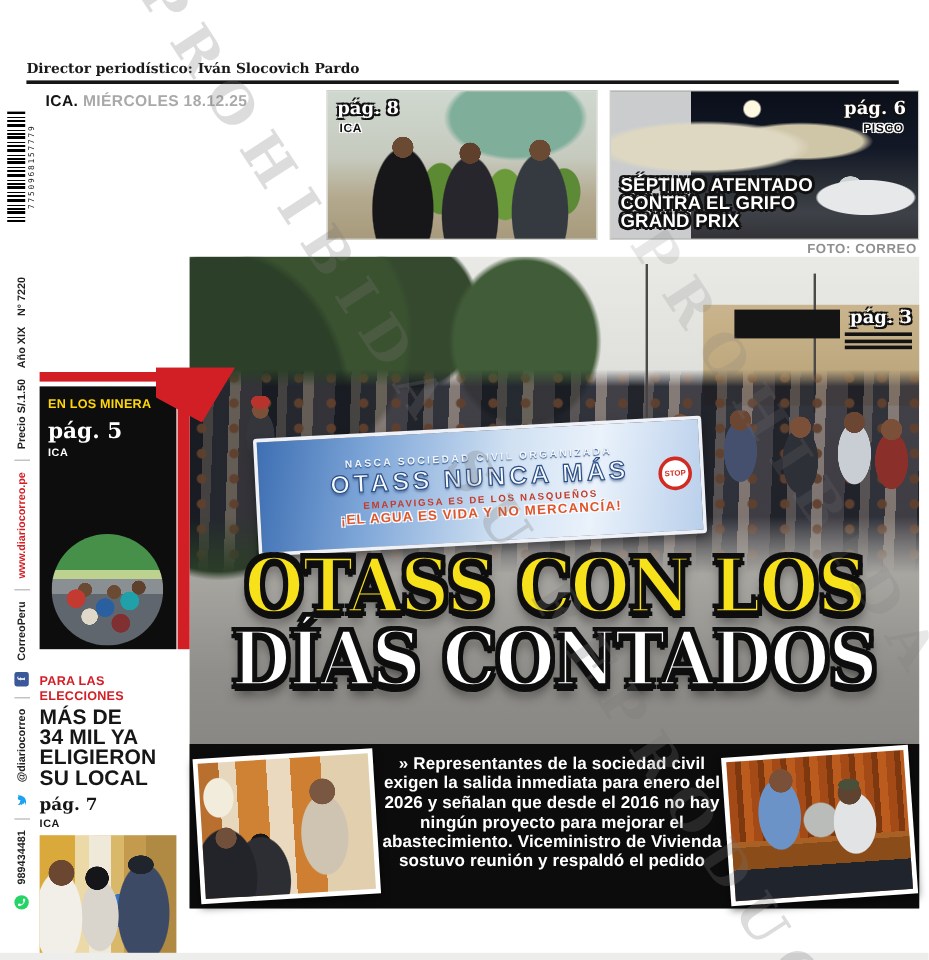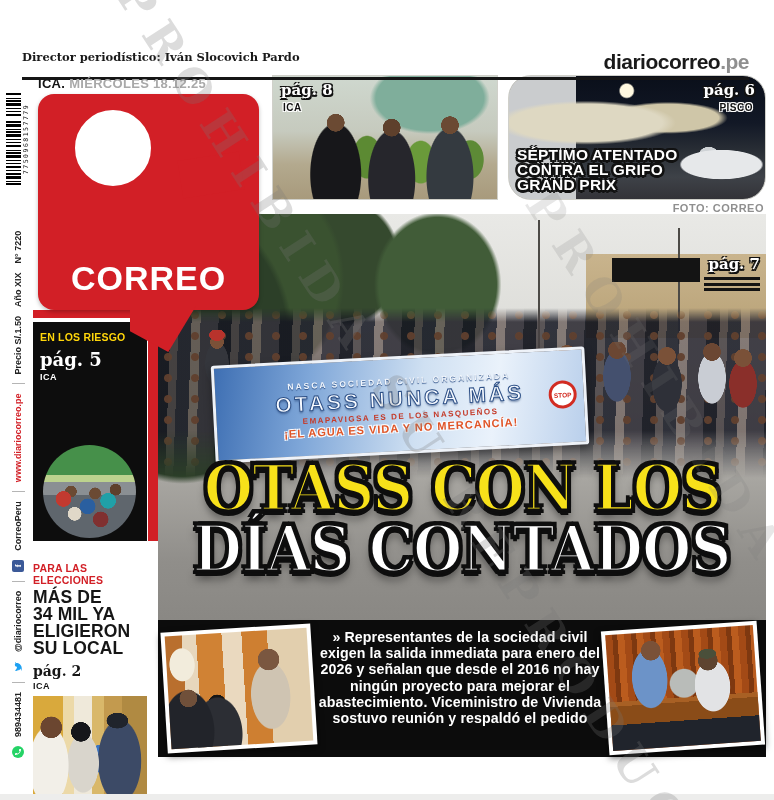--- a/index.html
+++ b/index.html
@@ -66,21 +66,21 @@
       radial-gradient(60px 36px at 70% 18%, #7fae9b 90%, transparent),
       linear-gradient(180deg,#cfd8cf 0%,#c6cabe 45%,#b3a98e 72%,#a89a7c 100%); }
   .card2 { left:508px; width:258px;
     background-image:
       radial-gradient(42px 15px at 83% 72%, #e6e8ea 95%, transparent),
       radial-gradient(10px 8px at 78% 64%, #cfd3d6 95%, transparent),
       radial-gradient(90px 22px at 30% 38%, #ded8c2 85%, transparent),
       radial-gradient(60px 16px at 62% 34%, #cfc6a8 85%, transparent),
       radial-gradient(8px 8px at 46% 12%, #fff8e0 80%, transparent),
       linear-gradient(90deg,#caccce 0 26%, transparent 26%),
-      linear-gradient(180deg,#0a0f1a 0%,#121826 38%,#2a2f36 62%,#3e4248 82%,#333338 100%); border-radius: 23px; }
+      linear-gradient(180deg,#0a0f1a 0%,#121826 38%,#2a2f36 62%,#3e4248 82%,#333338 100%); }
   .pag-tag { position:absolute; font-family:"DejaVu Serif",serif; font-weight:bold; font-size:15px; color:#fff;
              text-shadow:-1.5px -1.5px 0 #111,1.5px -1.5px 0 #111,-1.5px 1.5px 0 #111,1.5px 1.5px 0 #111,0 2px 0 #111; }
   .place-tag { position:absolute; font-size:10px; font-weight:800; color:#111;
                text-shadow:-1px -1px 0 #fff,1px -1px 0 #fff,-1px 1px 0 #fff,1px 1px 0 #fff; letter-spacing:.5px; }
   .card-headline { position:absolute; left:8px; bottom:6px; white-space:pre-line; color:#fff;
                    font-size:15.5px; line-height:.96; font-weight:800; letter-spacing:.2px;
                    text-shadow:-2px -2px 0 #111,2px -2px 0 #111,-2px 2px 0 #111,2px 2px 0 #111,0 2.5px 0 #111,2.5px 0 0 #111,-2.5px 0 0 #111; }
   .foto-credit { position:absolute; right:10px; top:202px; font-size:11px; font-weight:bold; color:#8f8f8f; letter-spacing:.5px; z-index:4; }
 
   
@@ -254,32 +254,26 @@
     <span class="txt">N° 7220</span>
     <span class="spacer"></span>
     <span class="barcode-wrap">
       <span class="barcode"></span>
       <span class="barcode-num">7750968157779</span>
     </span>
   </div>
 
   <div class="header-row">
     <span class="director">Director periodístico: Iván Slocovich Pardo</span>
-    <span class="site"><span class="nm">diariocorreo</span><span class="tld">.pe</span></span>
   </div>
   <div class="date-row">
     <span class="ed">ICA.</span>
     <span class="dt">MIÉRCOLES 18.12.25</span>
   </div>
 
-  <div class="logo">
-    <div class="c-ring"></div>
-    <div class="c-gap"></div>
-    <div class="logo-word">CORREO</div>
-  </div>
   <div class="logo-tail"></div>
 
   <div class="card card1">
     <span class="pag-tag" style="left:8px;top:5px;">pág. 8</span>
     <span class="place-tag" style="left:10px;top:26px;">ICA</span>
   </div>
   <div class="card card2">
     <span class="pag-tag" style="right:10px;top:5px;">pág. 6</span>
     <span class="place-tag" style="right:12px;top:26px;">PISCO</span>
     <span class="card-headline">SÉPTIMO ATENTADO
@@ -297,21 +291,21 @@
     <div class="walkers"></div>
     <div class="march-banner">
       <span class="mb-l1">NASCA SOCIEDAD CIVIL ORGANIZADA</span>
       <span class="mb-l2">OTASS NUNCA MÁS</span>
       <span class="mb-l3">EMAPAVIGSA ES DE LOS NASQUEÑOS</span>
       <span class="mb-l4">¡EL AGUA ES VIDA Y NO MERCANCÍA!</span>
       <span class="stop-icon">STOP</span>
     </div>
   </div>
 
-  <span class="pag2">pág. 7</span>
+  <span class="pag2">pág. 3</span>
   <div class="menu-lines">
       <i></i>
       <i></i>
       <i></i>
     </div>
 
   <div class="headline">
     <span class="ln hl-yellow">OTASS CON LOS</span><br>
     <span class="ln hl-white">DÍAS CONTADOS</span>
   </div>
@@ -322,32 +316,32 @@
       </div>
     <div class="inset inset-right">
         <div class="inset-inner"></div>
       </div>
     <div class="summary">» Representantes de la sociedad civil exigen la salida inmediata para enero del 2026 y señalan que desde el 2016 no hay ningún proyecto para mejorar el abastecimiento. Viceministro de Vivienda sostuvo reunión y respaldó el pedido</div>
   </div>
 
   <div class="red-hbar"></div>
   <div class="red-vbar"></div>
   <div class="molinos">
-    <div class="kicker">EN LOS RIESGO</div>
+    <div class="kicker">EN LOS MINERA</div>
     <div class="pag">pág. 5</div>
     <div class="place">ICA</div>
     <div class="circle-photo"></div>
   </div>
   <div class="elecciones">
     <div class="kicker">PARA LAS ELECCIONES</div>
     <div class="hl">MÁS DE
 34 MIL YA
 ELIGIERON
 SU LOCAL</div>
-    <div class="pag">pág. 2</div>
+    <div class="pag">pág. 7</div>
     <div class="place">ICA</div>
     <div class="elections-photo"></div>
   </div>
 
   <div class="wm wm1">PROHIBIDA SU REPRODUCCIÓN</div>
   <div class="wm wm2">PROHIBIDA SU REPRODUCCIÓN</div>
 
   <div class="bottom-strip"></div>
 </div>
 

